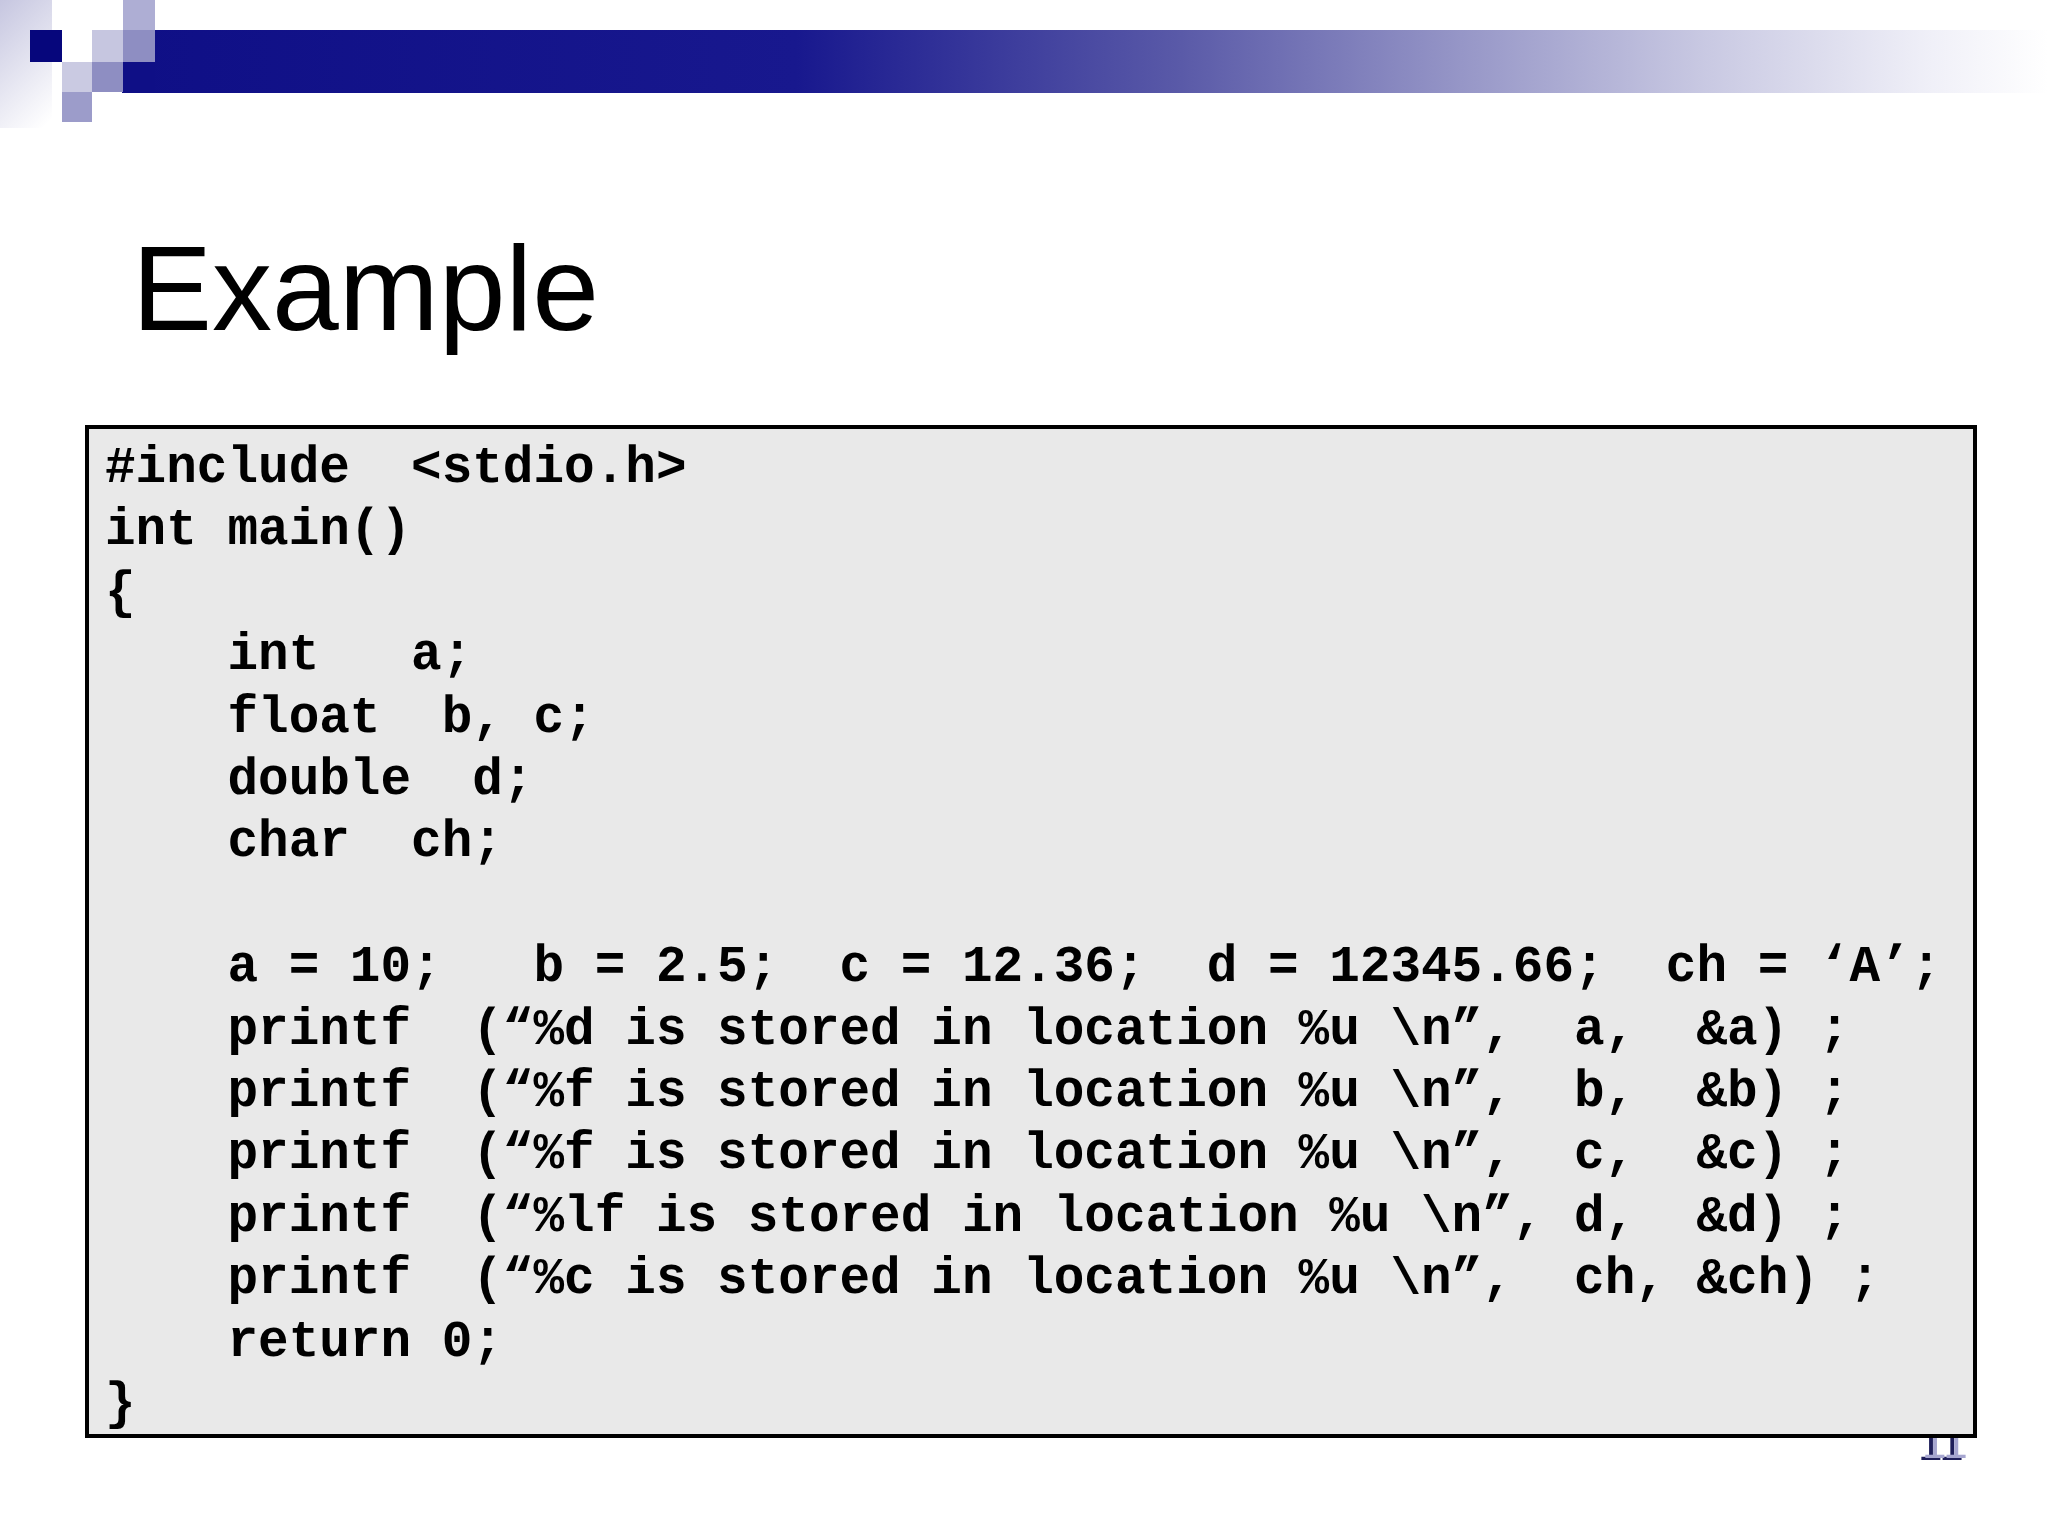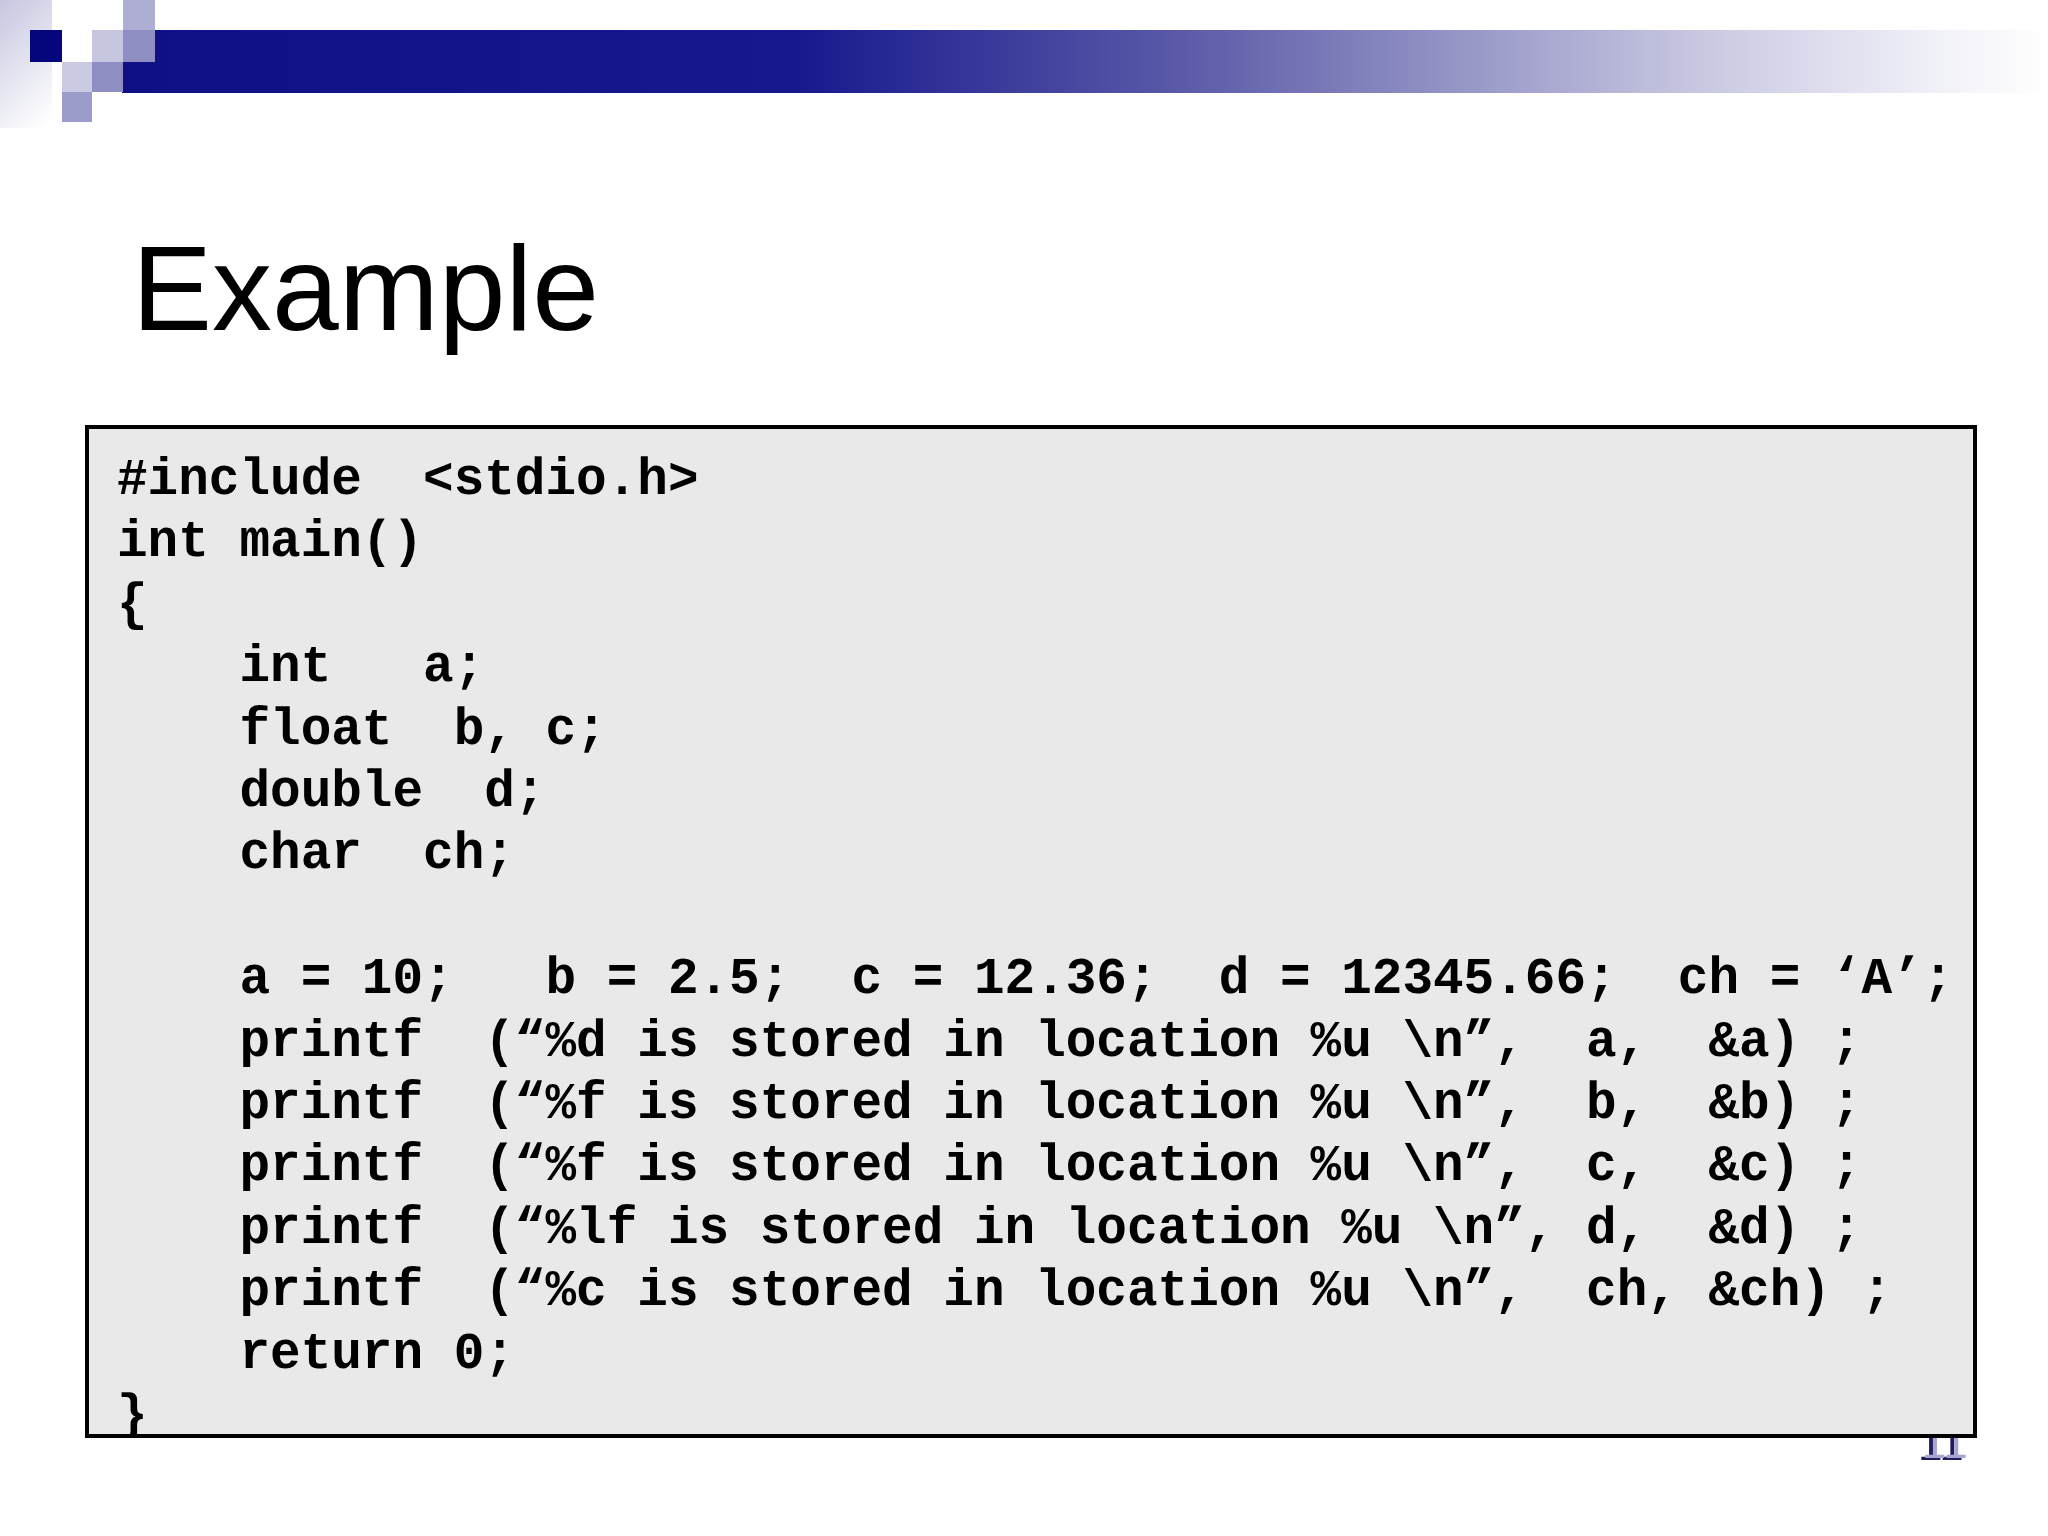--- a/index.html
+++ b/index.html
@@ -76,21 +76,21 @@
     position: absolute;
     left: 85px; top: 425px;
     width: 1892px; height: 1013px;
     box-sizing: border-box;
     border: 4px solid var(--box_border);
     background: var(--box_bg);
     z-index: 1;
     overflow: hidden;
   }
   .codebox pre {
-    margin: 12px;
+    margin: 0;
     padding: 9px 0 0 16px;
     font-family: "Liberation Mono", monospace;
     font-weight: 700;
     font-size: 51px;
     line-height: 62.4px;
     color: var(--code_color);
     white-space: pre;
   }
 </style>
 </head>

